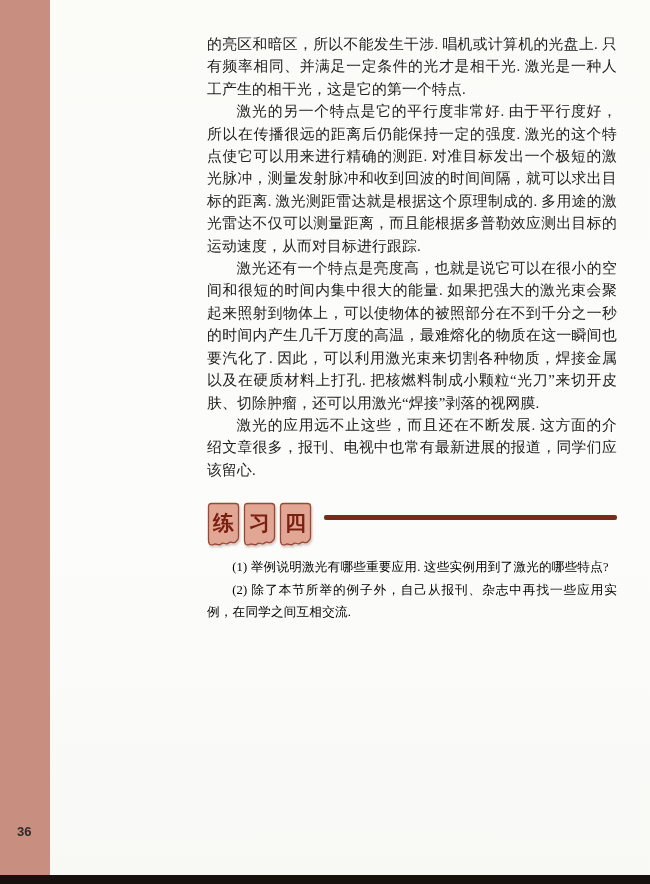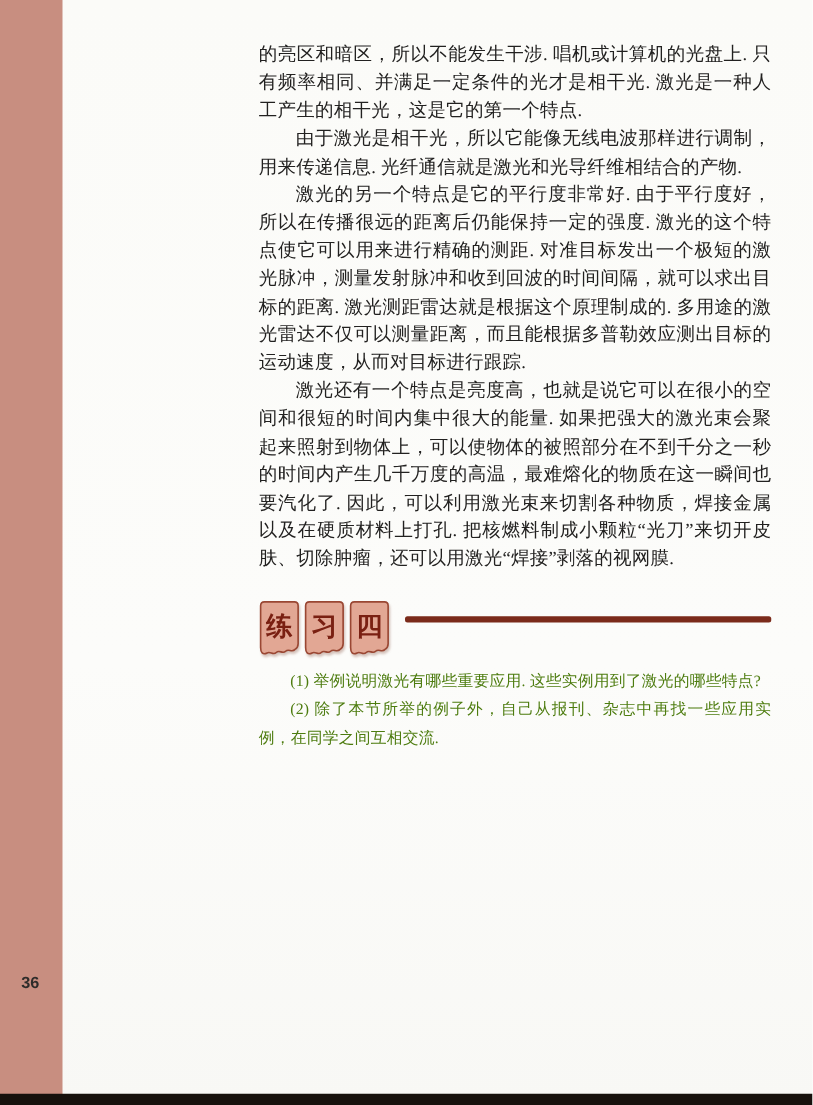--- a/index.html
+++ b/index.html
@@ -12,21 +12,21 @@
   }
   .page { position: absolute; inset: 0; }
 
   
   .margin-strip {
     position: absolute; left: 0; top: 0;
     width: 50px; height: 876px;
     background: #c88e80;
   }
   .page-number {
-    position: absolute; left: 17px; top: 778px;
+    position: absolute; left: 17px; top: 824px;
     font-family: "Liberation Sans", "DejaVu Sans", sans-serif;
     font-size: 13px; font-weight: bold; color: #2e2c2a;
   }
 
   
   .content {
     position: absolute; left: 207px; top: 33px; width: 410px;
     color: #222120;
   }
   .para {
@@ -66,21 +66,21 @@
     border-radius: 2px;
   }
 
   
   .question {
     margin: 0;
     font-size: 12.6px;
     line-height: 22.5px;
     text-align: justify;
     text-indent: 2em;
-    color: #4d7c0f;
+    color: #000000;
     letter-spacing: 0.2px;
   }
   .question.first { margin-top: 7px; }
 
   
   .bottom-bar {
     position: absolute; left: 0; bottom: 0;
     width: 100%; height: 9px;
     background: #17110d;
   }
@@ -89,23 +89,23 @@
 <body>
 
 <div class="page">
 
   <div class="margin-strip"></div>
   <div class="page-number">36</div>
 
   <div class="content">
 
     <p class="para no-indent">的亮区和暗区，所以不能发生干涉. 唱机或计算机的光盘上. 只有频率相同、并满足一定条件的光才是相干光. 激光是一种人工产生的相干光，这是它的第一个特点.</p>
-    <p class="para">由于激光是相干光，所以它能像无线电波那样进行调制，用来传递信息. 光纤通信就是激光和光导纤维相结合的产物.</p>
     <p class="para">激光的另一个特点是它的平行度非常好. 由于平行度好，所以在传播很远的距离后仍能保持一定的强度. 激光的这个特点使它可以用来进行精确的测距. 对准目标发出一个极短的激光脉冲，测量发射脉冲和收到回波的时间间隔，就可以求出目标的距离. 激光测距雷达就是根据这个原理制成的. 多用途的激光雷达不仅可以测量距离，而且能根据多普勒效应测出目标的运动速度，从而对目标进行跟踪.</p>
     <p class="para">激光还有一个特点是亮度高，也就是说它可以在很小的空间和很短的时间内集中很大的能量. 如果把强大的激光束会聚起来照射到物体上，可以使物体的被照部分在不到千分之一秒的时间内产生几千万度的高温，最难熔化的物质在这一瞬间也要汽化了. 因此，可以利用激光束来切割各种物质，焊接金属以及在硬质材料上打孔. 把核燃料制成小颗粒“光刀”来切开皮肤、切除肿瘤，还可以用激光“焊接”剥落的视网膜.</p>
+    <p class="para">激光的应用远不止这些，而且还在不断发展. 这方面的介绍文章很多，报刊、电视中也常有最新进展的报道，同学们应该留心.</p>
 
     <div class="exercise-header">
       <svg class="tile" width="33" height="47" viewBox="0 0 33 47" aria-hidden="true">
         <path class="tile-shape" d="M4.5,1.5 L28.5,1.5 Q31.5,1.5 31.5,4.5 L31.5,35 Q31.5,38 29,39.5 C26.5,42.5 24,38.5 21.5,41 C19,43.5 16.5,39.5 14,42 C11.5,44.5 9,40.5 6.5,42.5 Q1.5,44.5 1.5,38 L1.5,4.5 Q1.5,1.5 4.5,1.5 Z"></path>
         <text class="tile-char" x="16.5" y="28">练</text>
       </svg>
       <svg class="tile" width="33" height="47" viewBox="0 0 33 47" aria-hidden="true">
         <path class="tile-shape" d="M4.5,1.5 L28.5,1.5 Q31.5,1.5 31.5,4.5 L31.5,35 Q31.5,38 29,39.5 C26.5,42.5 24,38.5 21.5,41 C19,43.5 16.5,39.5 14,42 C11.5,44.5 9,40.5 6.5,42.5 Q1.5,44.5 1.5,38 L1.5,4.5 Q1.5,1.5 4.5,1.5 Z"></path>
         <text class="tile-char" x="16.5" y="28">习</text>
       </svg>

